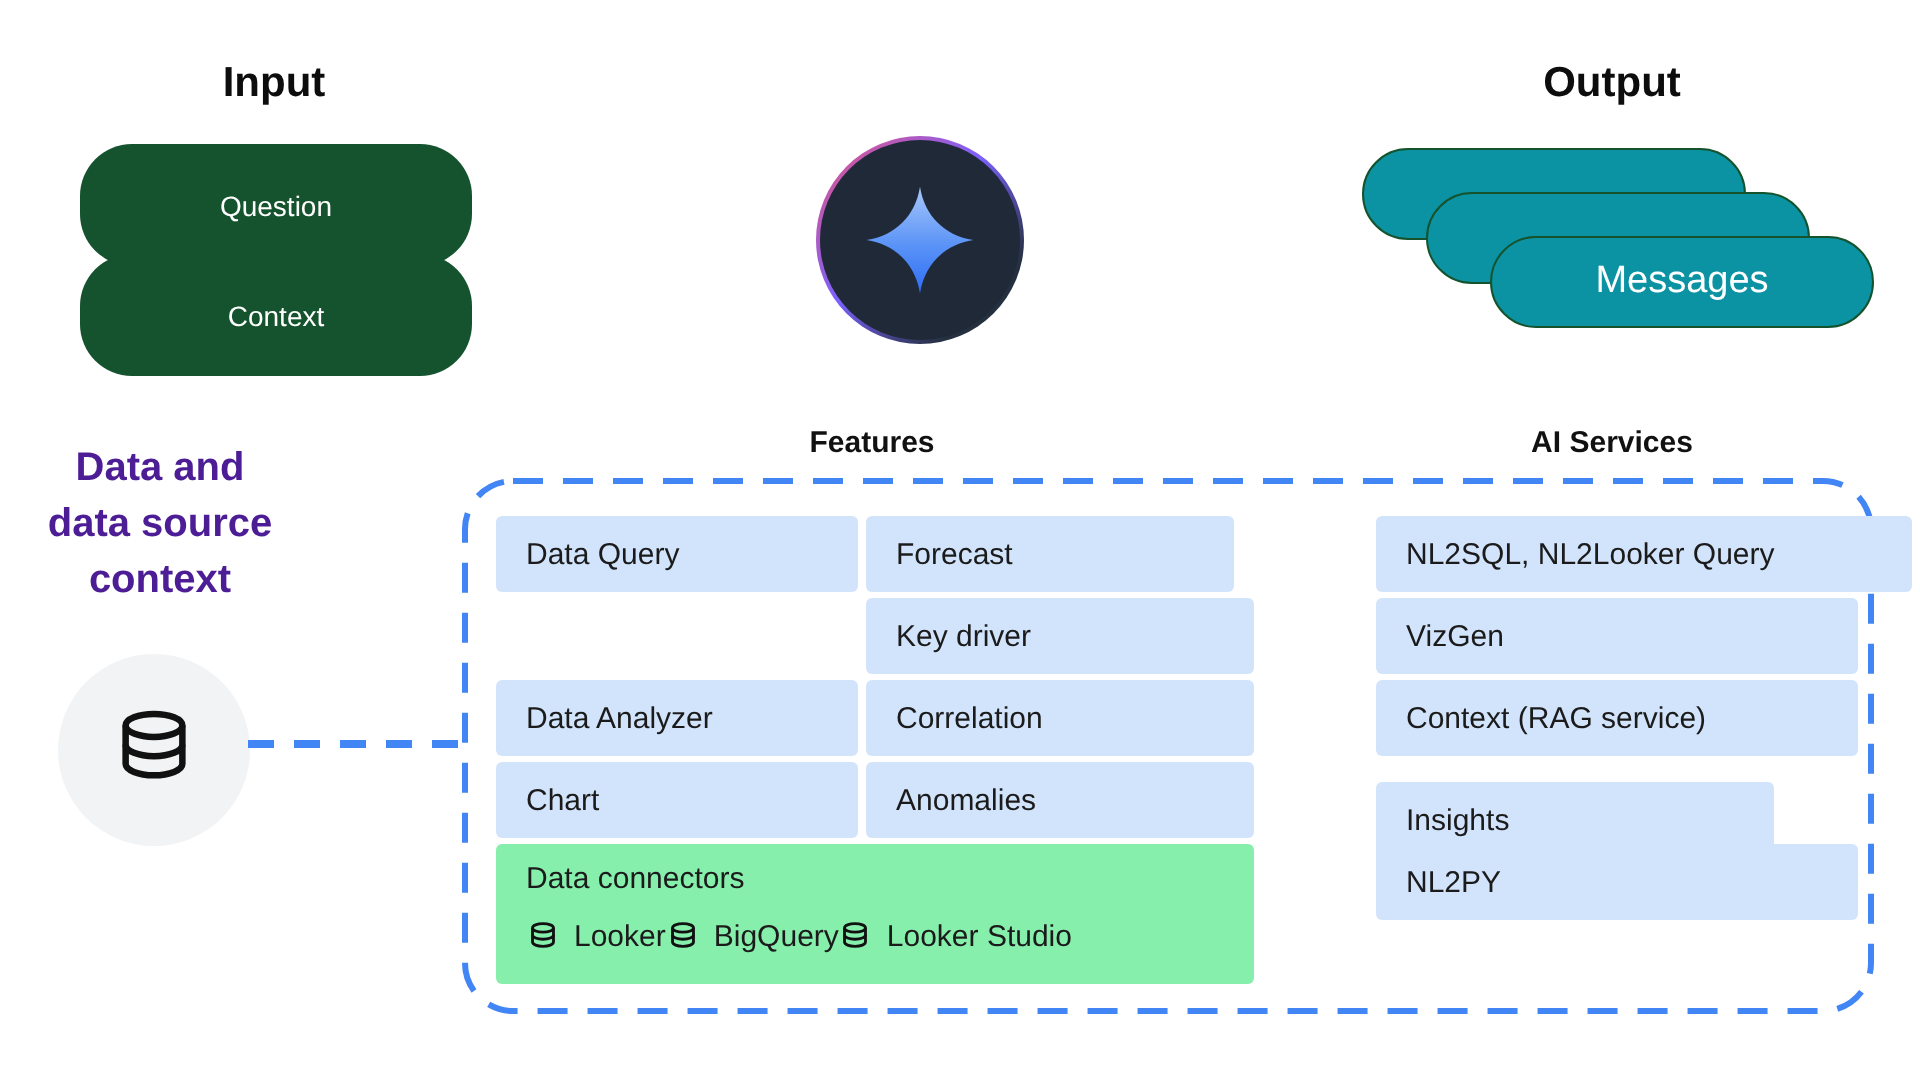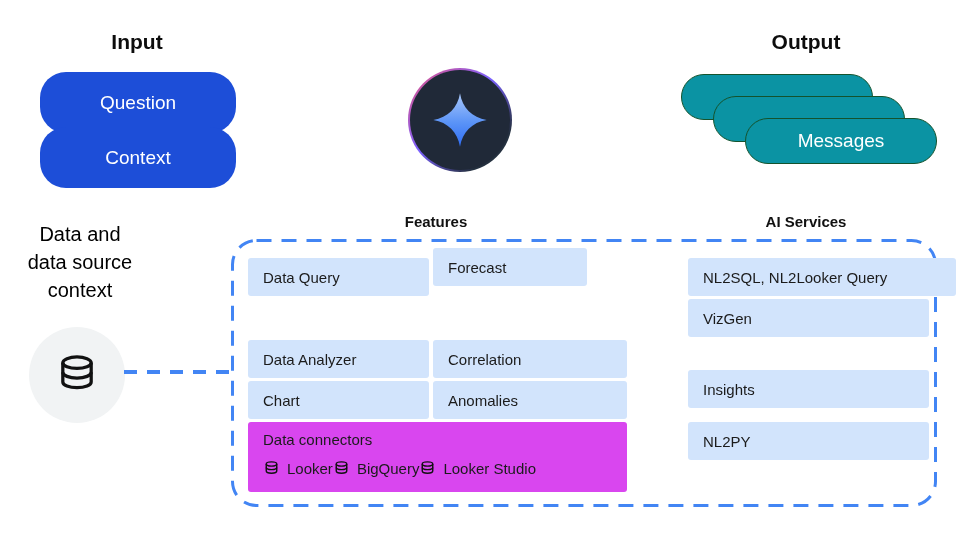--- a/index.html
+++ b/index.html
@@ -6,22 +6,22 @@
   body { font-family:"Liberation Sans", sans-serif; color:#1f1f1f; }
   .canvas { position:relative; width:960px; height:540px; background:#fff; overflow:hidden; }
 
   .col-header {
     position:absolute; top:30px; transform:translateX(-50%);
     font-size:21px; font-weight:700; color:#0d0d0d; white-space:nowrap;
   }
 
   .pill-blue {
     position:absolute; left:40px; width:196px; height:61px; box-sizing:border-box;
-    background:#1d4ed8; border-radius:26px; color:#fff;
-    font-size:19px; font-weight:500; display:flex; align-items:center; justify-content:center;
+    background:#14532d; border-radius:26px; color:#fff;
+    font-size:14px; font-weight:500; display:flex; align-items:center; justify-content:center;
   }
 
   .engine-ring {
     position:absolute; left:408px; top:68px; width:104px; height:104px;
     border-radius:50%; padding:2px; box-sizing:border-box;
     background:linear-gradient(135deg,#e9537e 0%,#7b61ff 45%,#24303f 80%);
   }
   .engine-inner {
     width:100%; height:100%; border-radius:50%; background:#202938;
     display:flex; align-items:center; justify-content:center;
@@ -29,21 +29,21 @@
 
   .teal-pill {
     position:absolute; width:192px; height:46px; box-sizing:border-box;
     background:#0b93a3; border:1px solid #14532d; border-radius:26px;
     color:#fff; font-size:19px; font-weight:500;
     display:flex; align-items:center; justify-content:center;
   }
 
   .left-caption {
     position:absolute; left:2px; top:220px; width:156px; text-align:center;
-    font-size:20px; font-weight:400; line-height:28px; color:#000000;
+    font-size:20px; font-weight:700; line-height:28px; color:#4c1d95;
   }
   .left-caption span { display:block; }
 
   .gray-circle {
     position:absolute; left:29px; top:327px; width:96px; height:96px;
     background:#f1f3f4; border-radius:50%;
     display:flex; align-items:center; justify-content:center;
   }
 
   .section-label {
@@ -52,21 +52,21 @@
   }
 
   .cell {
     position:absolute; height:38px; box-sizing:border-box;
     background:#d2e4fc; border-radius:3px;
     display:flex; align-items:center; padding-left:15px;
     font-size:15px; color:#1b1b1b; white-space:nowrap;
   }
   .connectors-block {
     position:absolute; box-sizing:border-box;
-    background:#d946ef; border-radius:3px; padding:9px 15px 0 15px;
+    background:#86efac; border-radius:3px; padding:9px 15px 0 15px;
     font-size:15px; color:#1b1b1b;
   }
   .conn-label { font-size:15px; }
   .conn-items { display:flex; margin-top:12px; align-items:center; }
   .conn-item { display:flex; align-items:center; gap:7px; font-size:15px; white-space:nowrap; }
 
   svg { display:block; }
 </style>
 </head>
 <body>
@@ -120,21 +120,22 @@
     <rect x="2.5" y="2.5" width="703" height="265" rx="24" fill="none" stroke="#4285F4" stroke-width="3" stroke-dasharray="15 10"></rect>
   </svg>
 
   <div class="section-label" style="left:436px">Features</div>
   <div class="section-label" style="left:806px">AI Services</div>
 
   <div class="cell" style="left:248px; top:258px; width:181px">Data Query</div>
   <div class="cell" style="left:248px; top:340px; width:181px">Data Analyzer</div>
   <div class="cell" style="left:248px; top:381px; width:181px">Chart</div>
 
-  <div class="cell" style="left:433px; top:248px; width:154px">Forecast</div>
+  <div class="cell" style="left:433px; top:258px; width:184px">Forecast</div>
+  <div class="cell" style="left:433px; top:299px; width:194px">Key driver</div>
   <div class="cell" style="left:433px; top:340px; width:194px">Correlation</div>
   <div class="cell" style="left:433px; top:381px; width:194px">Anomalies</div>
 
   <div class="connectors-block" style="left:248px; top:422px; width:379px; height:70px">
     <div class="conn-label">Data connectors</div>
     <div class="conn-items">
       <span class="conn-item">
         <svg width="17" height="17" viewBox="0 0 24 24">
           <ellipse cx="12" cy="5.6" rx="7.4" ry="3" fill="none" stroke="#111" stroke-width="2"></ellipse>
           <path d="M4.6 5.6 v5 c0 1.66 3.31 3 7.4 3 s7.4 -1.34 7.4 -3 v-5" fill="none" stroke="#111" stroke-width="2"></path>
@@ -156,16 +157,17 @@
           <path d="M4.6 5.6 v5 c0 1.66 3.31 3 7.4 3 s7.4 -1.34 7.4 -3 v-5" fill="none" stroke="#111" stroke-width="2"></path>
           <path d="M4.6 10.6 v5 c0 1.66 3.31 3 7.4 3 s7.4 -1.34 7.4 -3 v-5" fill="none" stroke="#111" stroke-width="2"></path>
         </svg>
         <span>Looker Studio</span>
       </span>
     </div>
   </div>
 
   <div class="cell" style="left:688px; top:258px; width:268px">NL2SQL, NL2Looker Query</div>
   <div class="cell" style="left:688px; top:299px; width:241px">VizGen</div>
-  <div class="cell" style="left:688px; top:370px; width:241px">Insights</div>
+  <div class="cell" style="left:688px; top:340px; width:241px">Context (RAG service)</div>
+  <div class="cell" style="left:688px; top:391px; width:199px">Insights</div>
   <div class="cell" style="left:688px; top:422px; width:241px">NL2PY</div>
 
 </div>
 
 </body></html>

